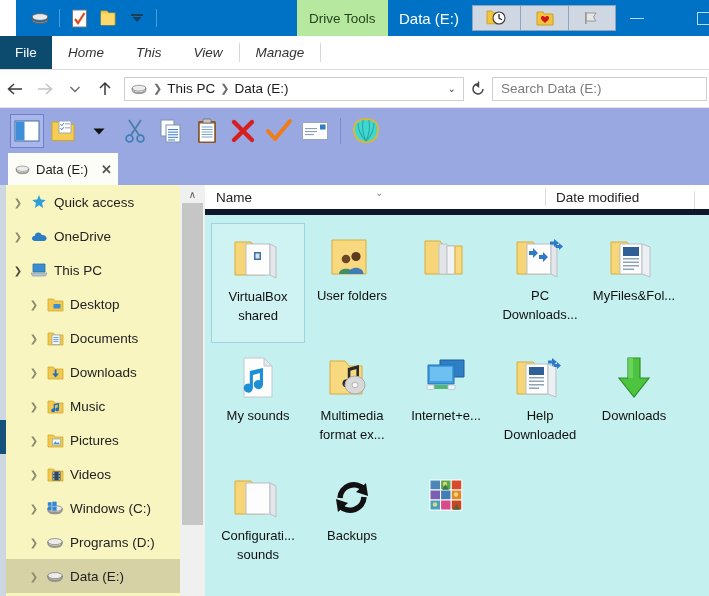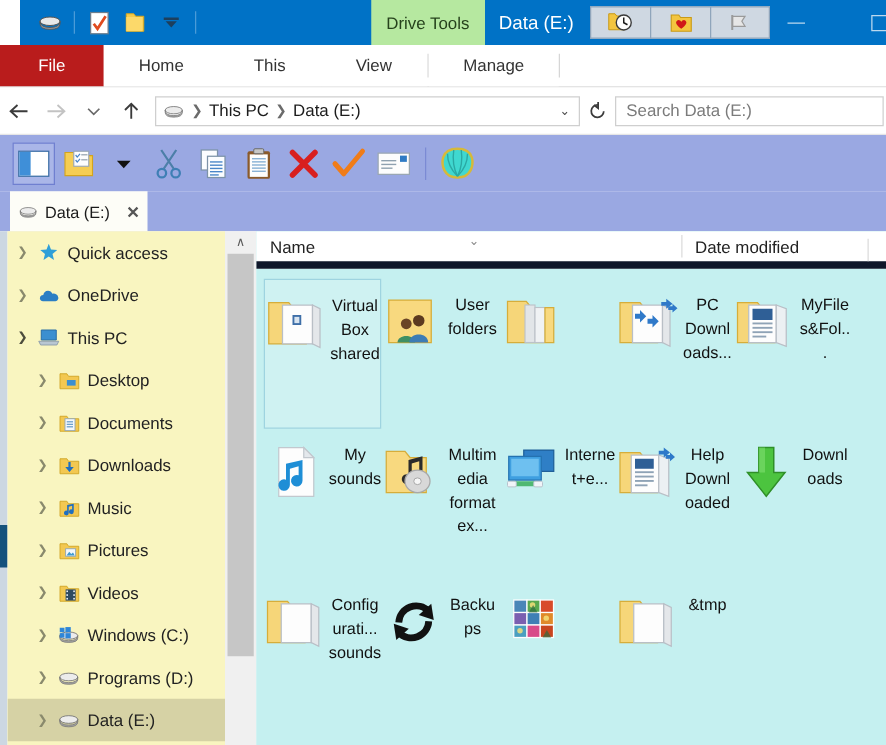--- a/index.html
+++ b/index.html
@@ -46,26 +46,26 @@
   .wctl .bar { width:14px; height:1px; background:#bcd9ef; }
   .wctl .sq { width:13px; height:13px; border:1.5px solid #bcd9ef; }
 
   
   .ribbon {
     position:absolute; left:0; top:36px; width:709px; height:34px;
     background:#ffffff; border-bottom:1px solid #dcdcdc;
     display:flex; align-items:stretch;
   }
   .rb-file {
-    width:83px; background:#b91c1c; color:#fff;
+    width:52px; background:#0c4a6e; color:#fff;
     display:flex; align-items:center; justify-content:center; font-size:13.5px;
   }
   .rb-tab {
     display:flex; align-items:center; justify-content:center;
-    padding:0 28px; color:#333; font-size:13.5px; background:#fff;
+    padding:0 16px; color:#333; font-size:13.5px; background:#fff;font-style:italic;
   }
   .rb-divider { width:1px; margin:7px 0; background:#d6d6d6; }
 
   
   .addrbar {
     position:absolute; left:0; top:70px; width:709px; height:38px;
     background:#ffffff; display:flex; align-items:center;
     border-bottom:1px solid #e6e6e6;
   }
   .nav-btn { width:30px; height:38px; display:flex; align-items:center; justify-content:center; color:#3b3b3b; }
@@ -147,22 +147,22 @@
     border-bottom:6px solid #0f172a; position:relative;
   }
   .col-name { width:340px; padding-left:11px; font-size:13.5px; color:#222; position:relative; }
   .col-sortmark { position:absolute; left:170px; top:-3px; color:#8a8a8a; font-size:10px; }
   .col-div { width:1px; height:18px; background:#dcdcdc; }
   .col-date { padding-left:10px; font-size:13.5px; color:#222; }
   .col-div2 { position:absolute; right:14px; top:6px; width:1px; height:18px; background:#dcdcdc; }
 
   .grid { padding:8px 0 0 6px; display:flex; flex-wrap:wrap; }
   .cell {
-    width:94px; height:120px; display:flex; flex-direction:row;
-    padding-top:6px;
+    width:94px; height:120px; display:flex; flex-direction:column;
+    align-items:center; padding-top:6px;
   }
   .cell.sel { border:1px solid #9ed4e0; background:rgba(255,255,255,0.18); }
   .cell .ico { width:56px; height:52px; display:flex; align-items:flex-end; justify-content:center; }
   .cell .lbl {
     margin-top:6px; font-size:13px; color:#111; text-align:center;
     line-height:1.45; width:92px; word-break:break-word;
   }
 </style>
 </head>
 <body>
@@ -750,27 +750,17 @@
                 <circle cx="15" cy="29.5" r="2.2"></circle>
             </g>
             <g fill="#2f6b3f" opacity="0.7">
               <path d="M22 15 l3.5 -6 3.5 6 Z"></path>
                 <path d="M33 35 l3.5 -6 3.5 6 Z"></path>
             </g>
           </svg>
         </div>
       </div>
 
-      <div class="cell">
-        <div class="ico">
-          <svg width="52" height="46" viewBox="0 0 52 46">
-            <path d="M3 6 h16 l4 5 h10 v28 H3 Z" fill="#f6d679" stroke="#d6ad3a" stroke-width="1"></path>
-            <path d="M14 8 h24 v31 H14 Z" fill="#fdfdfd" stroke="#b9bfc6" stroke-width="1"></path>
-            <path d="M38 8 l6 3 v31 l-6 -3 Z" fill="#e4e7ea" stroke="#b9bfc6" stroke-width="1"></path>
-          </svg>
-        </div>
-        <div class="lbl">&amp;tmp</div>
-      </div>
 
     </div>
   </div>
 
 </div>
 
 </body></html>

